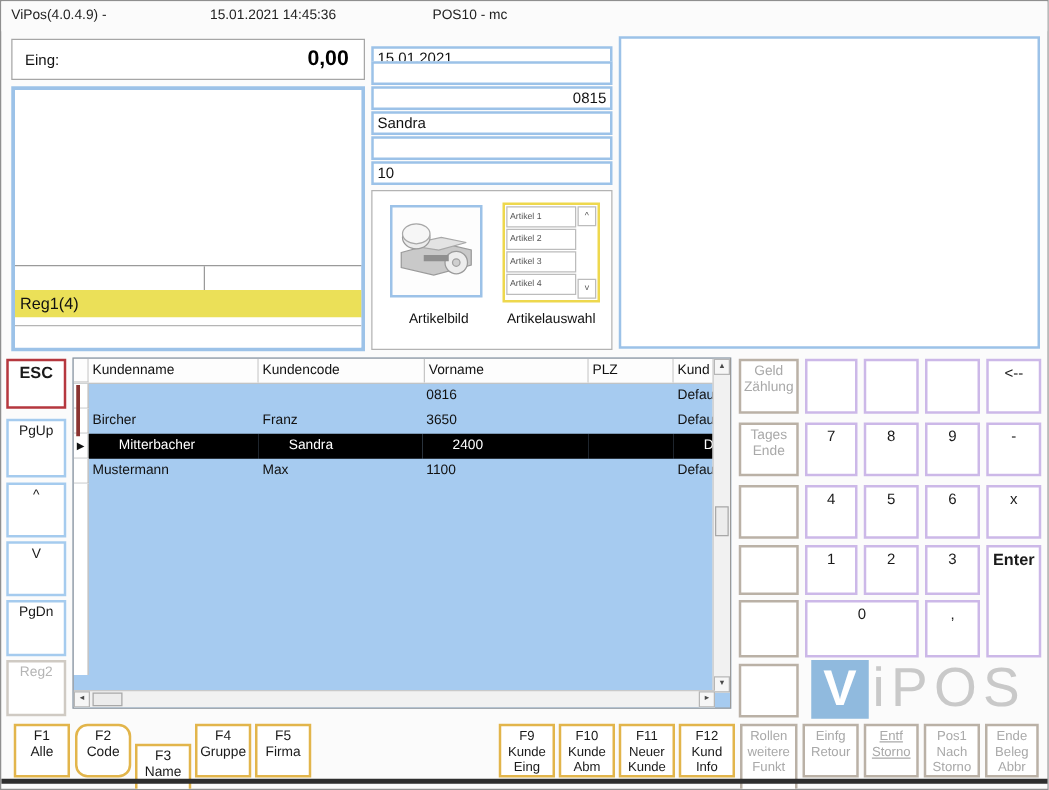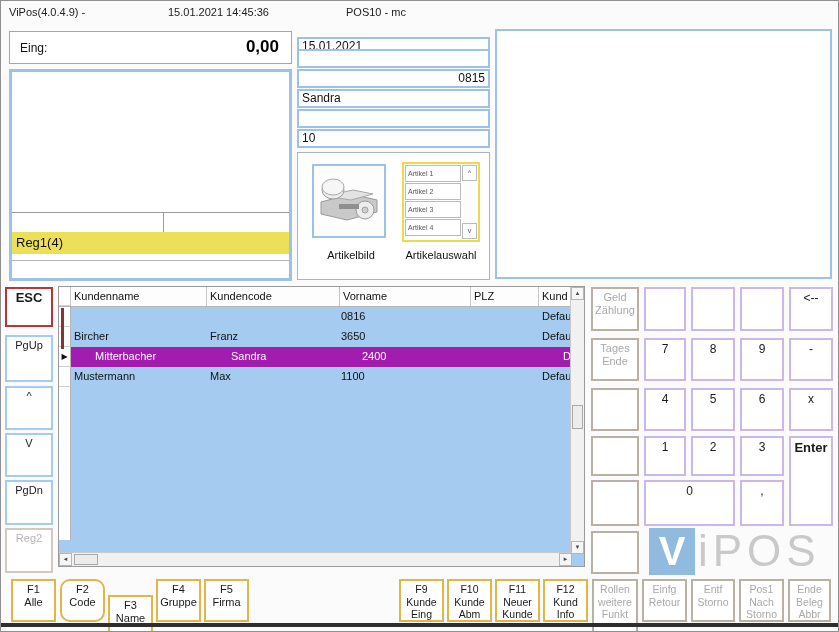--- a/index.html
+++ b/index.html
@@ -19,21 +19,21 @@
   .b-blue   { border:2px solid #a5cbee; }
   .b-gray   { border:2px solid #bab1a6; color:#a9a9a9; }
   .b-yellow { border:2px solid #e2b54b; }
   .b-purple { border:2px solid #ccb8e8; }
   .numkey { font-size:12px; padding-top:3px; }
   .table-wrap { background:#a6cbf0; border:1px solid #9a9a9a; overflow:hidden; }
   .thead { display:flex; height:20px; background:#fdfdfd; border-bottom:1px solid #b5b5b5; font-size:11px; color:#111; }
   .thead .cell { border-right:1px solid #c6c6c6; padding:3px 0 0 3px; overflow:hidden; white-space:nowrap; background:#fdfdfd; }
   .trow { display:flex; height:20px; font-size:11px; color:#111; }
   .trow .cell { padding:3px 0 0 3px; overflow:hidden; white-space:nowrap; }
-  .trow.selected .cell { background:#a21caf; color:#fff;padding-left:24px; }
+  .trow.selected .cell { background:#000000; color:#fff;padding-left:24px; }
   .c-ind { width:12px; background:#fff; border-right:1px solid #b5b5b5; border-bottom:1px solid #d0d0d0; padding:0 !important; text-align:center; font-size:8px; line-height:19px; color:#111; }
   .trow.selected .c-ind { background:#fff; color:#111; }
   .c1 { width:136px; } .c2 { width:131px; } .c3 { width:133px; } .c4 { width:68px; } .c5 { flex:1; }
   .sbar { background:#f1f1f1; border-left:1px solid #c9c9c9; }
   .sbar-h { background:#f1f1f1; border-top:1px solid #c9c9c9; }
   .sbtn { position:absolute; background:#f6f6f6; border:1px solid #b6b6b6; color:#4a4a4a; font-size:6px; line-height:11px; text-align:center; }
   .sthumb { position:absolute; background:#ececec; border:1px solid #a8a8a8; }
   .list-item { height:17px; border:1px solid #bcbcbc; margin-bottom:1px; font-size:7px; line-height:15px; color:#555; padding-left:2px; overflow:hidden; }
   .label-sm { font-size:11px; color:#111; text-align:center; }
   .line2 { font-size:10.5px; line-height:12.5px; }
@@ -296,21 +296,21 @@
 
   <div class="abs btn b-gray line2" style="left:591px; top:578px; width:46px; height:56px;">
     <span>Rollen</span>
       <span>weitere</span>
       <span>Funkt</span>
   </div>
   <div class="abs btn b-gray line2" style="left:641px; top:578px; width:45px; height:43px;">
     <span>Einfg</span>
       <span>Retour</span>
   </div>
-  <div class="abs btn b-gray line2" style="left:690px; top:578px; width:44px; height:43px;">
+  <div class="abs btn b-gray line2" style="left:690px; top:578px; width:44px; height:43px;text-decoration:underline;">
     <span>Entf</span>
       <span>Storno</span>
   </div>
   <div class="abs btn b-gray line2" style="left:738px; top:578px; width:45px; height:43px;">
     <span>Pos1</span>
       <span>Nach</span>
       <span>Storno</span>
   </div>
   <div class="abs btn b-gray line2" style="left:787px; top:578px; width:43px; height:43px;">
     <span>Ende</span>

